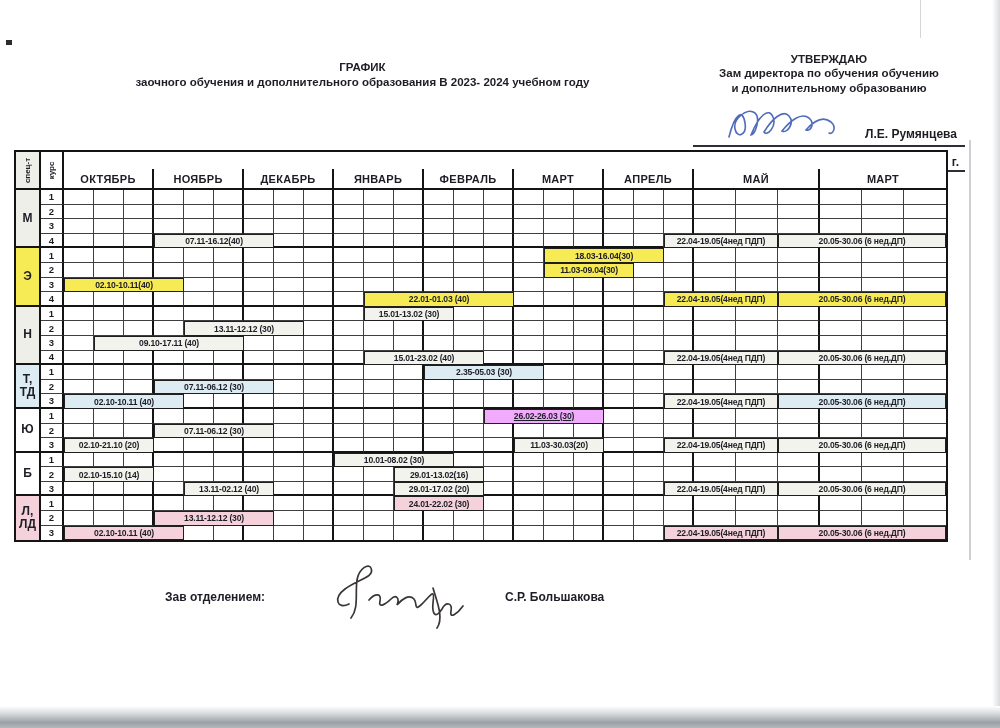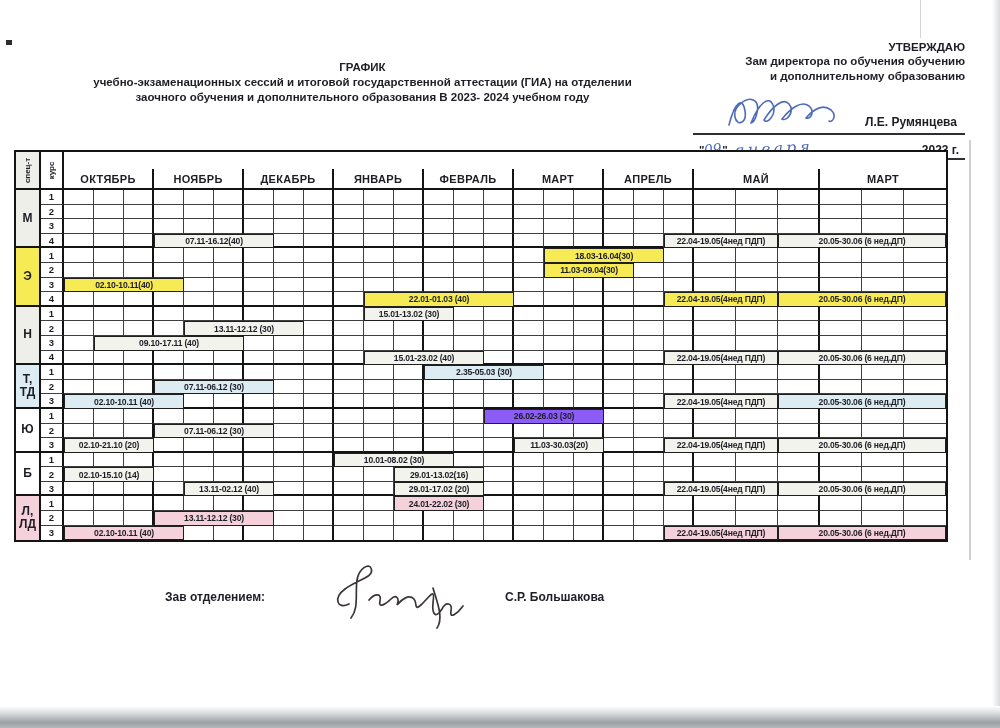--- a/index.html
+++ b/index.html
@@ -9,22 +9,22 @@
   .scan-bottom{position:absolute;left:0;bottom:0;width:100%;height:22px;
     background:linear-gradient(#ffffff 0%,#d7dadc 35%,#9aa1a6 75%,#b3b8bb 100%);}
   .scan-right{position:absolute;top:0;right:0;width:8px;height:100%;
     background:linear-gradient(to right,#ffffff,#d9dcde);}
   .paper-edge{position:absolute;left:969px;top:140px;width:2px;height:420px;background:#cdd1d3;}
   .paper-edge-top{position:absolute;left:920px;top:0;width:1px;height:38px;background:#d3d6d8;}
   .scan-dot{position:absolute;left:6px;top:40px;width:6px;height:5px;background:#2c2c2c;}
 
   .title-block{position:absolute;left:70px;top:60px;width:585px;text-align:center;
     font-weight:bold;font-size:11.5px;line-height:1.32;}
-  .approval{position:absolute;left:693px;top:40px;width:272px;font-weight:bold;
-    font-size:11.5px;line-height:1.25;text-align:right;}
+  .approval{position:absolute;left:693px;top:52px;width:272px;font-weight:bold;
+    font-size:11.5px;line-height:1.25;text-align:center;}
   .appr-sig-row{position:relative;height:48px;border-bottom:2px solid #2e2e34;margin-top:2px;}
   .appr-name{position:absolute;right:8px;bottom:3px;font-size:12px;}
   .appr-sig-svg{position:absolute;left:28px;top:2px;}
   .appr-date-row{position:relative;height:23px;border-bottom:2px solid #2e2e34;
     display:flex;align-items:flex-end;justify-content:space-between;padding:0 6px;}
   .hand{font-family:"DejaVu Serif",serif;font-style:italic;color:#4f6cb8;font-weight:normal;}
   .hand-day{font-size:14px;transform:rotate(-6deg);display:inline-block;}
   .hand-month{font-size:16px;letter-spacing:3px;transform:rotate(-3deg);display:inline-block;
     margin-left:6px;margin-bottom:-2px;}
   .date-year{font-size:12px;}
@@ -59,21 +59,20 @@
 </head>
 <body>
 
 <div class="sheet">
 
   <div class="scan-dot"></div>
   <div class="paper-edge-top"></div>
 
   <div class="title-block">
     <div>ГРАФИК</div>
-    <div>учебно-экзаменационных сессий и итоговой государственной аттестации (ГИА) на отделении</div>
     <div>заочного обучения и дополнительного образования В 2023- 2024 учебном году</div>
   </div>
 
   <div class="approval">
     <div>УТВЕРЖДАЮ</div>
     <div>Зам директора по обучения обучению</div>
     <div>и дополнительному образованию</div>
     <div class="appr-sig-row">
       <svg class="appr-sig-svg" width="130" height="46" viewBox="0 0 130 46">
         <path d="M8 38 C14 14 22 10 24 24 C26 36 16 40 14 30 C12 20 26 8 34 14 C40 19 34 36 30 36 C38 16 48 8 52 18 C56 27 46 38 43 33 C51 20 62 10 68 17 C74 24 66 35 61 32 C69 22 80 13 88 19 C94 24 90 33 85 31 C92 23 101 16 110 23 C116 28 112 36 108 34" fill="none" stroke="#4f6cb8" stroke-width="1.6" stroke-linecap="round"></path>
@@ -622,21 +621,21 @@
         <div class="cell thickR" style="grid-area: 18 / 20 / 19 / 21;"></div>
         <div class="cell " style="grid-area: 18 / 21 / 19 / 22;"></div>
         <div class="cell " style="grid-area: 18 / 22 / 19 / 23;"></div>
         <div class="cell thickR" style="grid-area: 18 / 23 / 19 / 24;"></div>
         <div class="cell " style="grid-area: 18 / 24 / 19 / 25;"></div>
         <div class="cell " style="grid-area: 18 / 25 / 19 / 26;"></div>
         <div class="cell thickR" style="grid-area: 18 / 26 / 19 / 27;"></div>
         <div class="cell " style="grid-area: 18 / 27 / 19 / 28;"></div>
         <div class="cell " style="grid-area: 18 / 28 / 19 / 29;"></div>
         <div class="cell noR" style="grid-area: 18 / 29 / 19 / 30;"></div>
-        <div class="bar" style="background: #8b5cf6; grid-area: 18 / 17 / 19 / 21;">26.02-26.03 (30)</div>
+        <div class="bar" style="background: #f0abfc; grid-area: 18 / 17 / 19 / 21; text-decoration: underline;">26.02-26.03 (30)</div>
         <div class="cell course-cell thickR" style="grid-area: 19 / 2 / 20 / 3;">
           <span>2</span>
         </div>
         <div class="cell " style="grid-area: 19 / 3 / 20 / 4;"></div>
         <div class="cell " style="grid-area: 19 / 4 / 20 / 5;"></div>
         <div class="cell thickR" style="grid-area: 19 / 5 / 20 / 6;"></div>
         <div class="cell " style="grid-area: 19 / 6 / 20 / 7;"></div>
         <div class="cell " style="grid-area: 19 / 7 / 20 / 8;"></div>
         <div class="cell thickR" style="grid-area: 19 / 8 / 20 / 9;"></div>
         <div class="cell " style="grid-area: 19 / 9 / 20 / 10;"></div>

